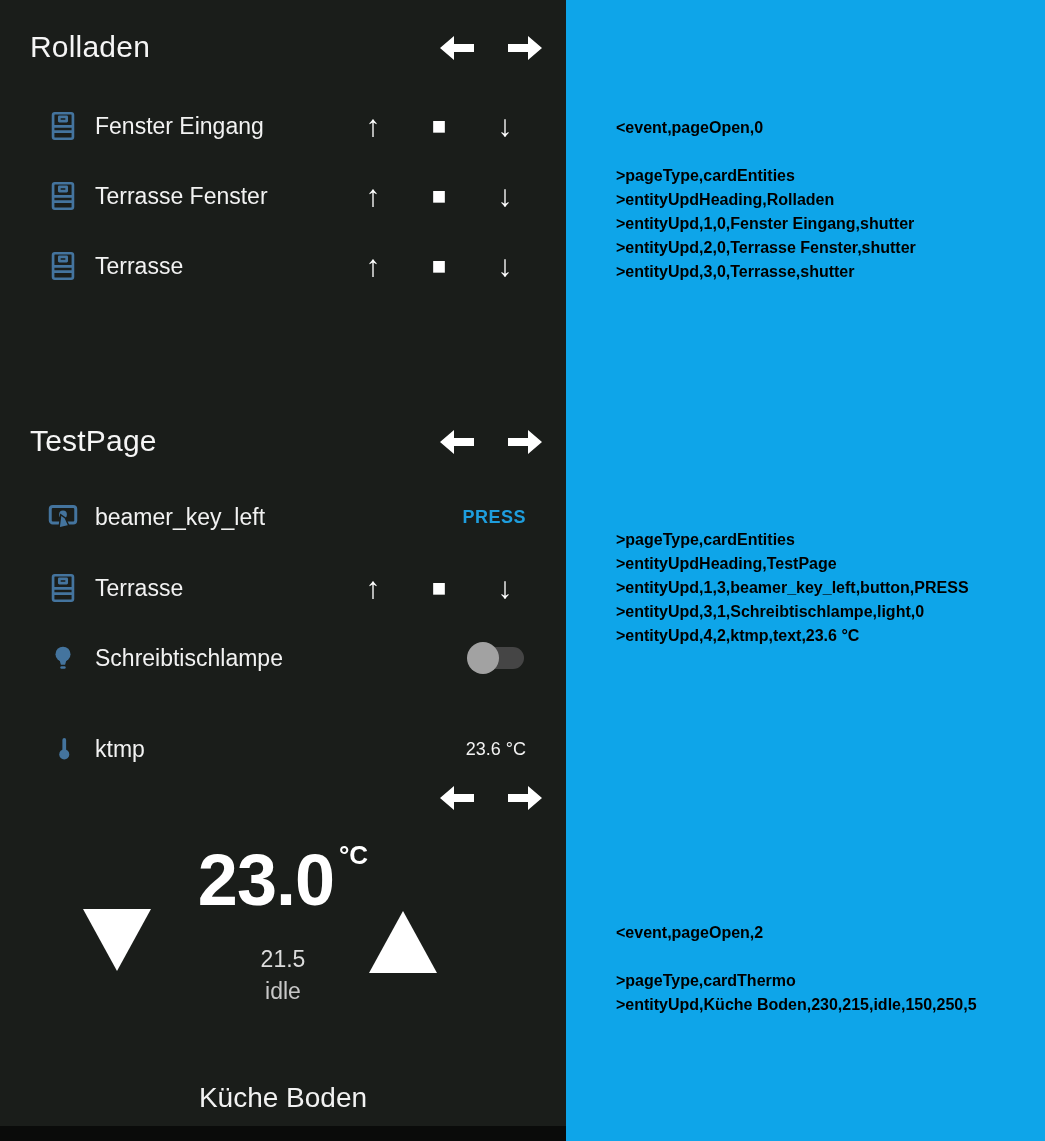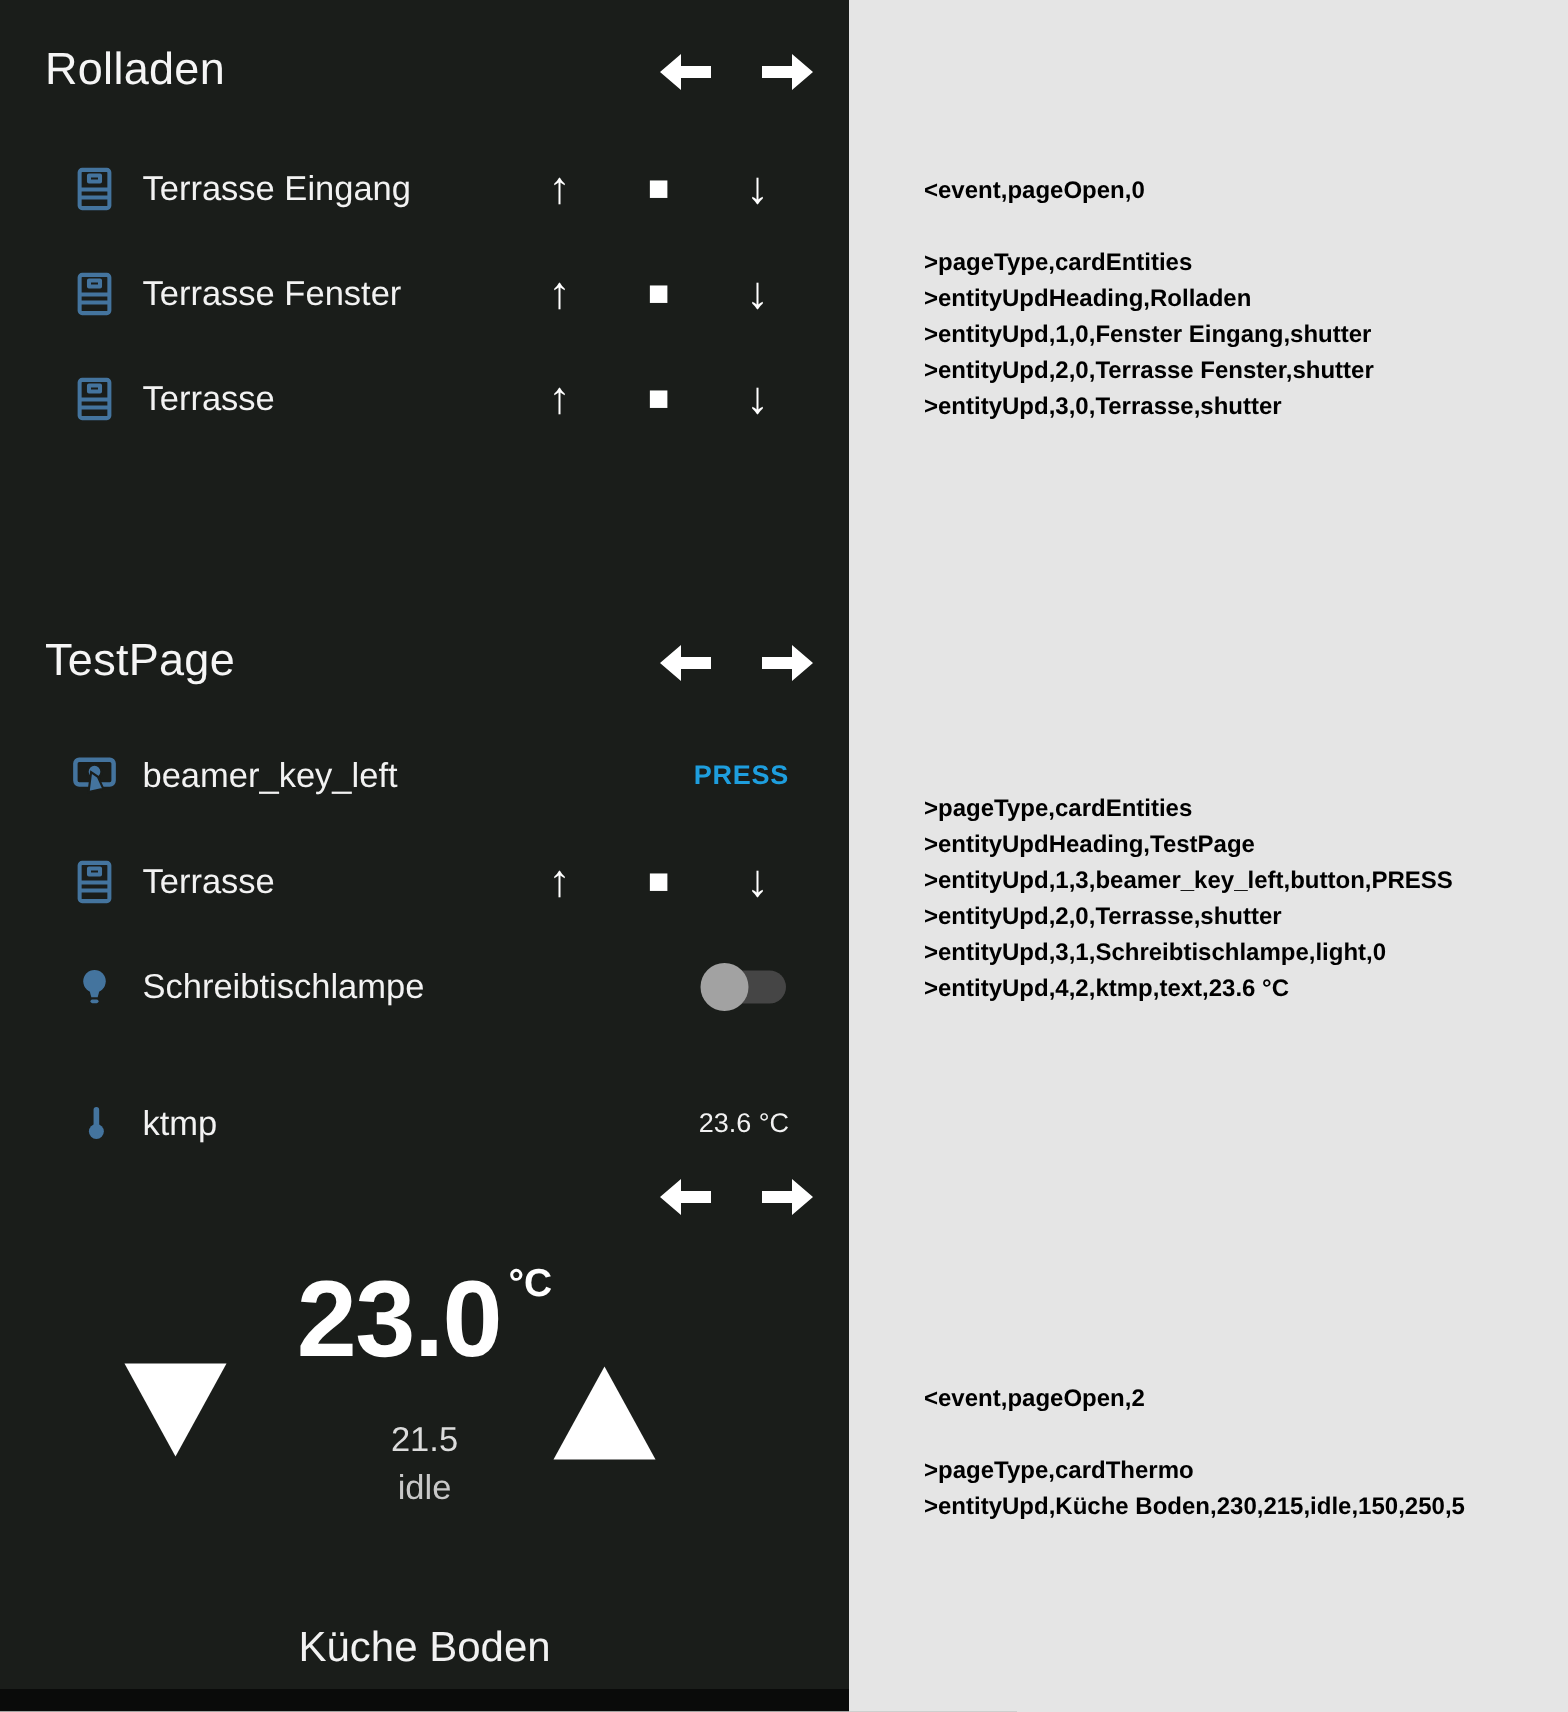--- a/index.html
+++ b/index.html
@@ -1,16 +1,16 @@
 <!DOCTYPE html>
 <html><head>
 <meta charset="utf-8">
 <style>
   html,body{margin:0;padding:0;background:#fff;}
-  .stage{position:relative;width:1045px;height:1141px;background:#e5e5e5;overflow:hidden;
+  .stage{position:relative;width:1045px;height:1141px;background:#0ea5e9;overflow:hidden;
          font-family:"Liberation Sans",sans-serif;}
 
   
   .panel{position:absolute;left:0;top:0;width:566px;height:1141px;background:#1a1d1a;color:#f2f2f2;}
   .footerbar{position:absolute;left:0;top:1126px;width:566px;height:15px;background:#0a0b0a;}
 
   .card-title{position:absolute;left:30px;font-size:30px;color:#f5f5f5;letter-spacing:0.2px;}
   .nav{position:absolute;width:38px;height:30px;cursor:pointer;}
 
   .erow{position:absolute;left:0;width:566px;height:44px;}
@@ -66,21 +66,21 @@
     <div class="erow" style="top:104px;">
       <span class="eicon">
         <svg viewBox="0 0 24 24" width="34" height="34">
             <g fill="none" stroke="#44749E" stroke-width="1.9" stroke-linejoin="round">
           <rect x="5" y="3" width="14" height="18" rx="1.2"></rect>
               <rect x="9.4" y="5.6" width="5.2" height="2.9"></rect>
           <path d="M5 12.2 H19 M5 16 H19"></path>
             </g>
           </svg>
       </span>
-      <span class="elabel">Terrasse Eingang</span>
+      <span class="elabel">Fenster Eingang</span>
       <div class="ctrls">
         <span class="ctrl">↑</span>
         <span class="ctrl stop">■</span>
         <span class="ctrl">↓</span>
       </div>
     </div>
 
     <div class="erow" style="top:174px;">
       <span class="eicon">
         <svg viewBox="0 0 24 24" width="34" height="34">
@@ -228,21 +228,20 @@
     <div class="logline">&gt;entityUpd,1,0,Fenster Eingang,shutter</div>
     <div class="logline">&gt;entityUpd,2,0,Terrasse Fenster,shutter</div>
     <div class="logline">&gt;entityUpd,3,0,Terrasse,shutter</div>
   </div>
 
   <div class="logblock" style="top:468px;">
     <div class="blank"></div>
     <div class="logline">&gt;pageType,cardEntities</div>
     <div class="logline">&gt;entityUpdHeading,TestPage</div>
     <div class="logline">&gt;entityUpd,1,3,beamer_key_left,button,PRESS</div>
-    <div class="logline">&gt;entityUpd,2,0,Terrasse,shutter</div>
     <div class="logline">&gt;entityUpd,3,1,Schreibtischlampe,light,0</div>
     <div class="logline">&gt;entityUpd,4,2,ktmp,text,23.6 °C</div>
   </div>
 
   <div class="logblock" style="top:885px;">
     <div class="logline">&lt;event,pageOpen,2</div>
     <div class="blank"></div>
     <div class="logline">&gt;pageType,cardThermo</div>
     <div class="logline">&gt;entityUpd,Küche Boden,230,215,idle,150,250,5</div>
   </div>

